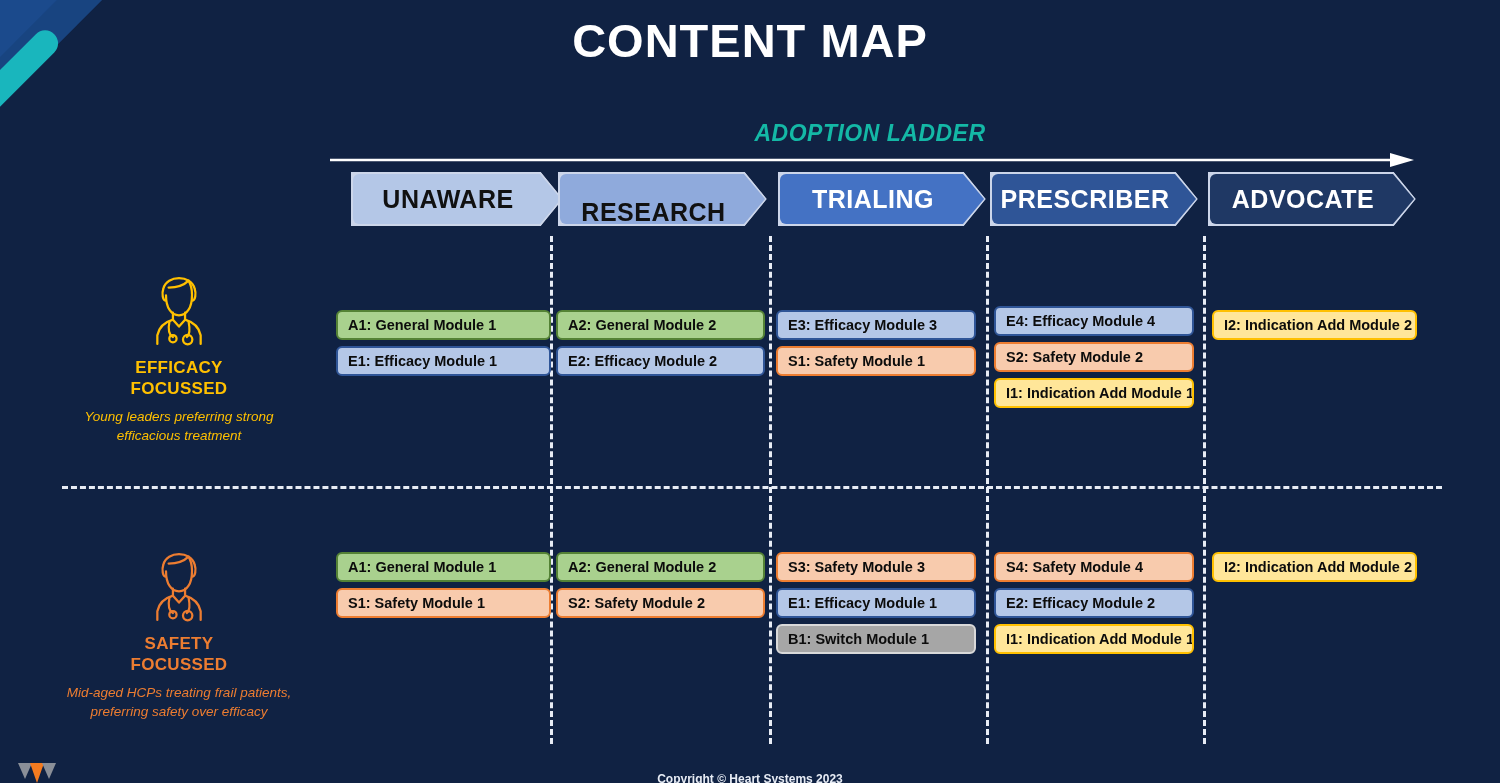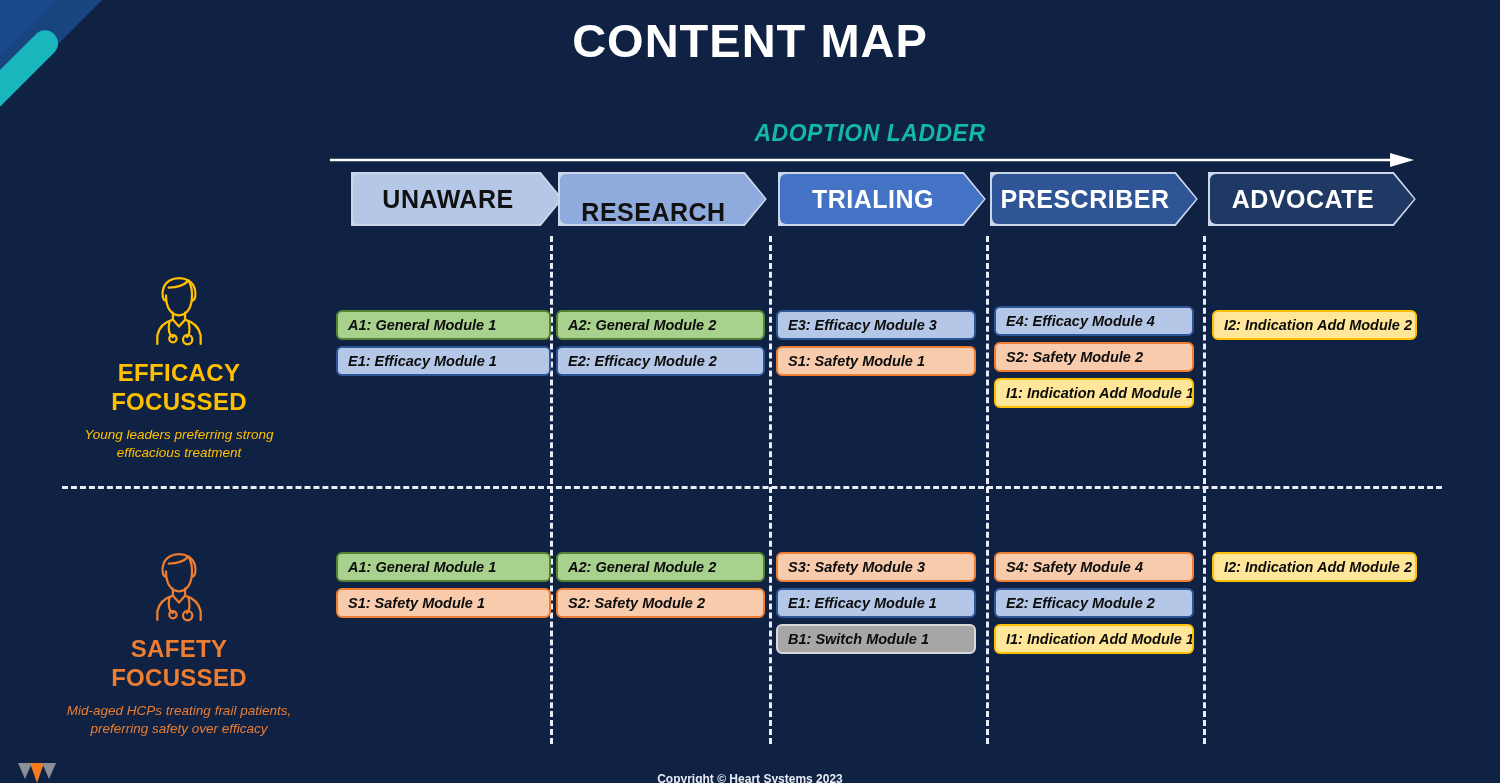--- a/index.html
+++ b/index.html
@@ -111,38 +111,37 @@
   .hdiv {
     position: absolute; left: 62px; top: 486px;
     width: 1380px; height: 0;
     border-top: 3px dashed #e7ecf5;
   }
 
   
   .persona { position: absolute; width: 250px; text-align: center; }
   .persona-icon { height: 88px; display: flex; align-items: flex-end; justify-content: center; }
   .persona-name {
-    font-size: 24px; font-weight: bold; line-height: 1.22;
+    font-size: 17px; font-weight: bold; line-height: 1.22;
     margin-top: 8px; letter-spacing: 0.3px;
   }
   .persona-desc {
     font-size: 13.5px; font-style: italic; line-height: 1.35;
     margin-top: 9px; padding: 0 12px;
   }
 
   
   .cell { position: absolute; display: flex; flex-direction: column; gap: 6px; }
   .pill {
     height: 30px; border-radius: 6px;
     display: flex; align-items: center;
     padding: 0 10px;
     font-size: 14.5px; font-weight: bold; color: #0c0c0c;
     border: 2px solid #000; white-space: nowrap;
     overflow: hidden;
-    font-style: italic;
   }
 
   
   .footer {
     position: absolute; bottom: -3px; left: 0; width: 1500px;
     text-align: center; font-size: 12px; font-weight: bold;
     color: #e7ecf5;
   }
 </style>
 </head>

